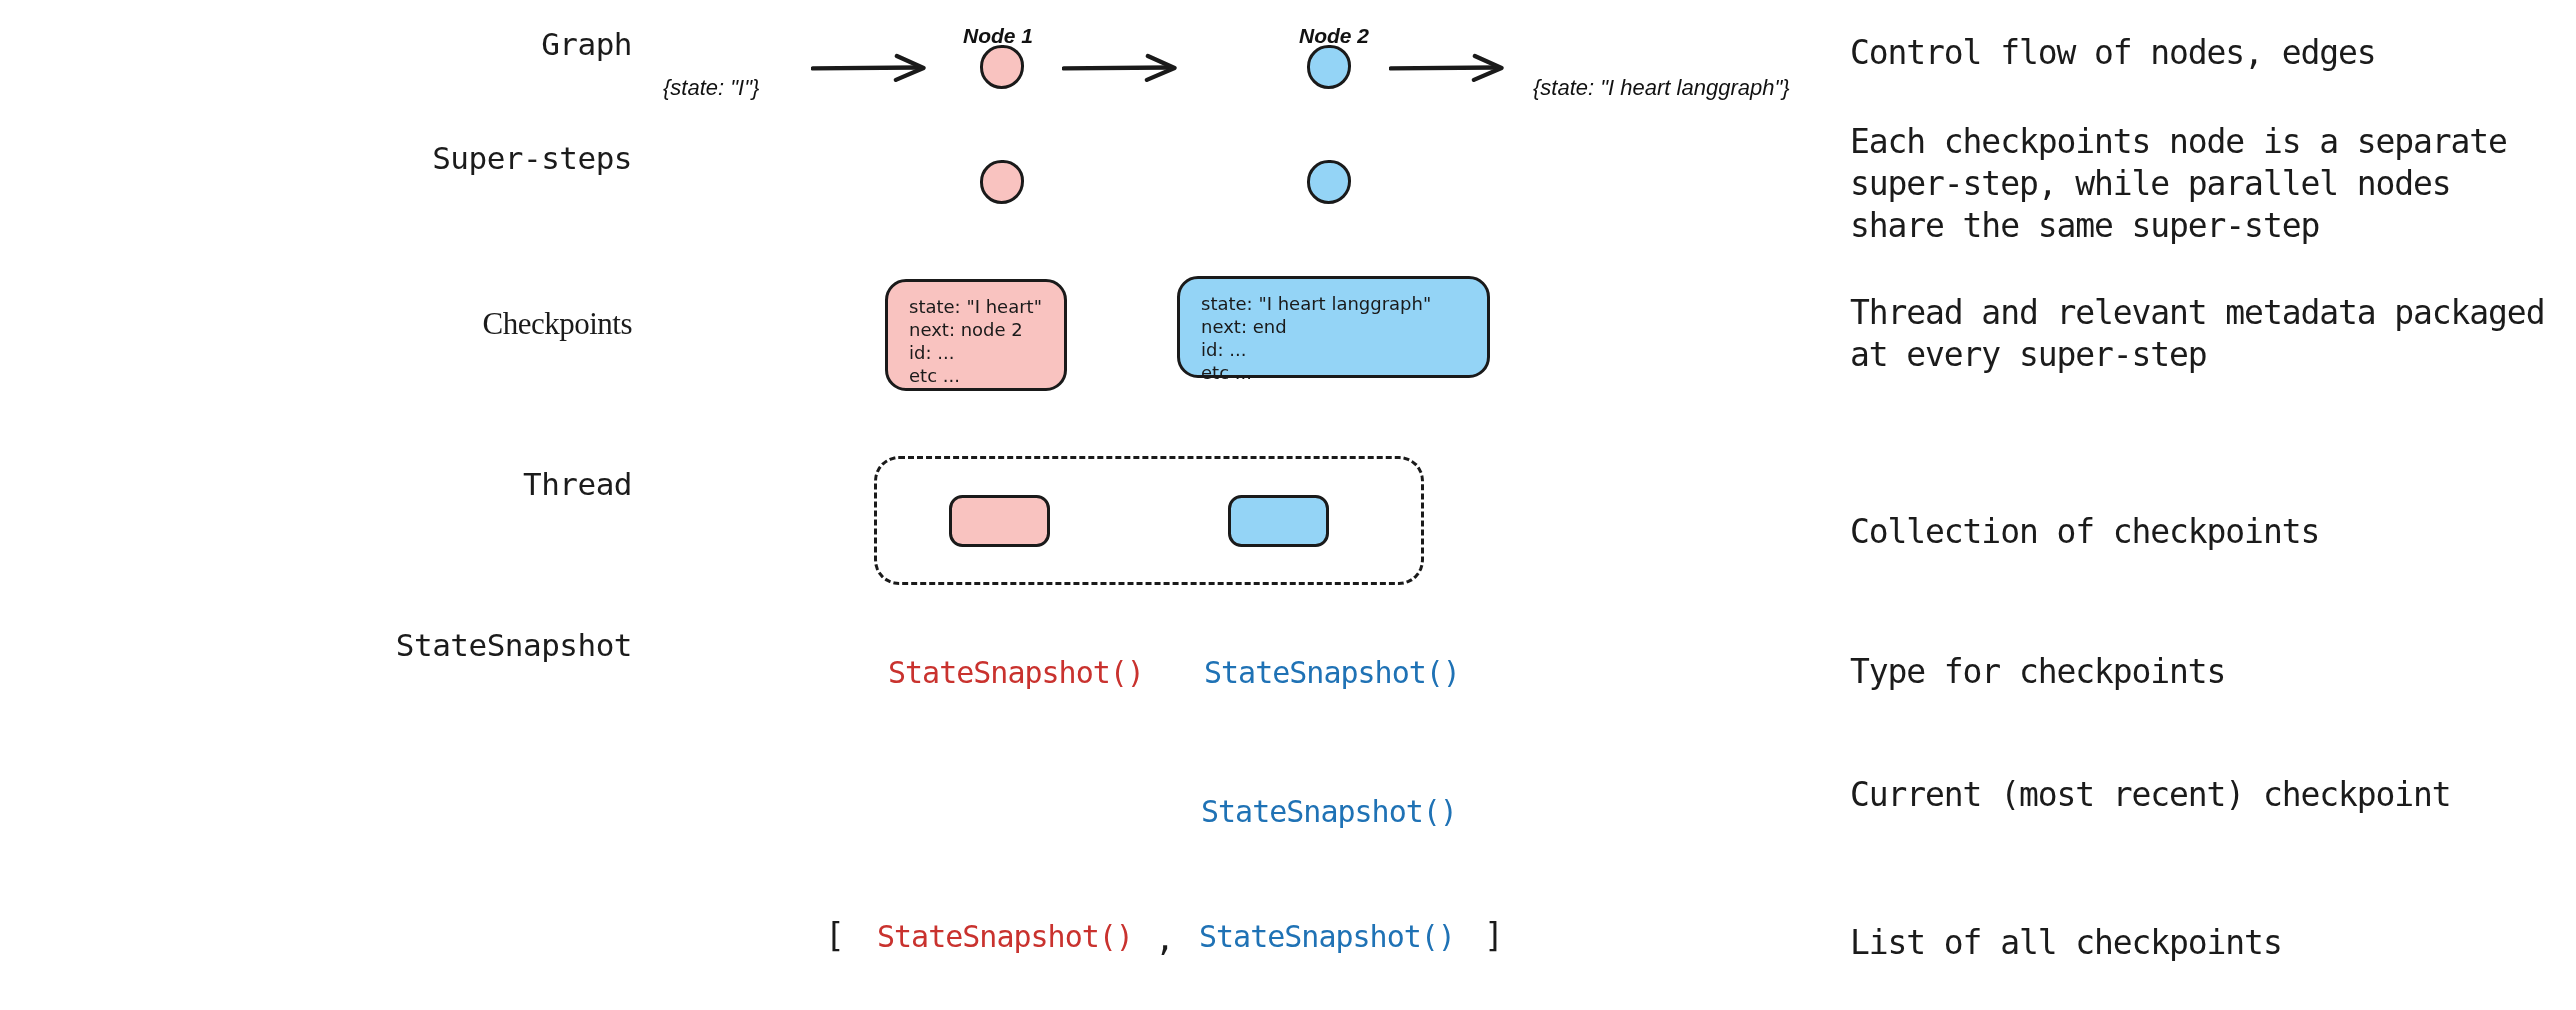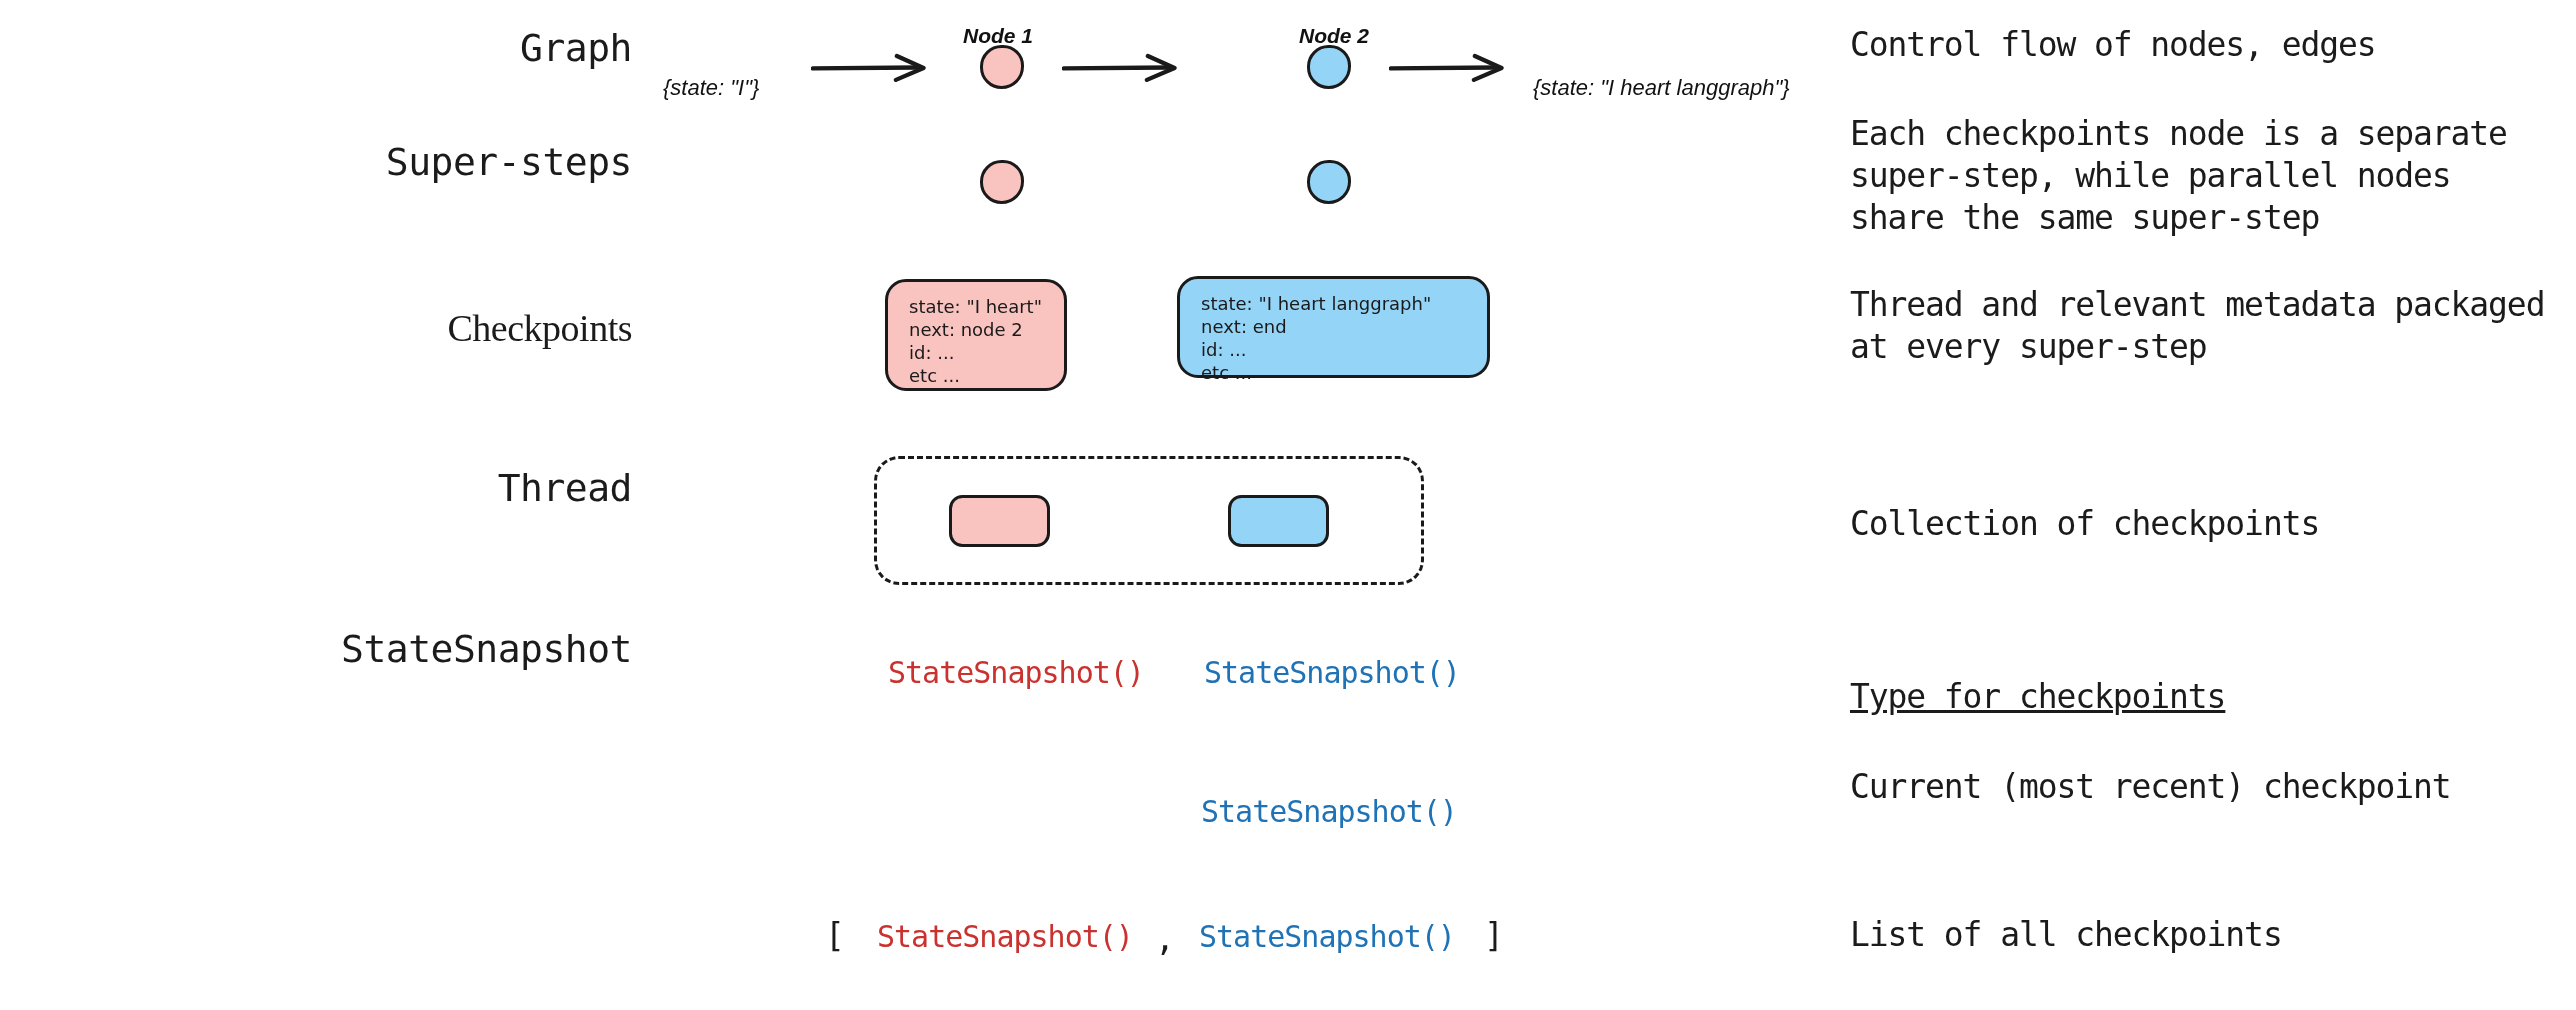--- a/index.html
+++ b/index.html
@@ -19,36 +19,37 @@
     overflow: hidden;
   }
 
   
   .row-label {
     position: absolute;
     right: 1944px;            
     text-align: right;
     white-space: nowrap;
     font-family: "DejaVu Sans Mono", monospace;
-    font-size: 38px;
+    font-size: 31px;
     letter-spacing: -0.5px;
     color: #1b1b1b;
   }
 
   
   .row-desc {
     position: absolute;
     left: 1850px;
     width: 727px;
     font-family: "DejaVu Sans Mono", monospace;
     font-size: 33px;
     line-height: 42px;
     letter-spacing: -1.1px;
     color: #1b1b1b;
     white-space: pre-line;
+    margin-top: 8px;
   }
 
   
   .hand {
     position: absolute;
     font-family: Liberation Sans, sans-serif;
     font-style: italic;
     font-size: 22px;
     color: #121212;
     white-space: nowrap;
@@ -194,18 +195,18 @@
   <div class="snap snap-blue" style="left:1199px; top:919px;">StateSnapshot()</div>
   <div class="bracket" style="left:1484px; top:916px;">]</div>
 
   <div class="row-desc" style="top:24px;">Control flow of nodes, edges</div>
   <div class="row-desc" style="top:113px;">Each checkpoints node is a separate
 super-step, while parallel nodes
 share the same super-step</div>
   <div class="row-desc" style="top:284px;">Thread and relevant metadata packaged
 at every super-step</div>
   <div class="row-desc" style="top:503px;">Collection of checkpoints</div>
-  <div class="row-desc" style="top:676px;text-decoration:underline;">Type for checkpoints</div>
+  <div class="row-desc" style="top:643px;">Type for checkpoints</div>
   <div class="row-desc" style="top:766px;">Current (most recent) checkpoint</div>
   <div class="row-desc" style="top:914px;">List of all checkpoints</div>
 
 </div>
 
 
 </body></html>

